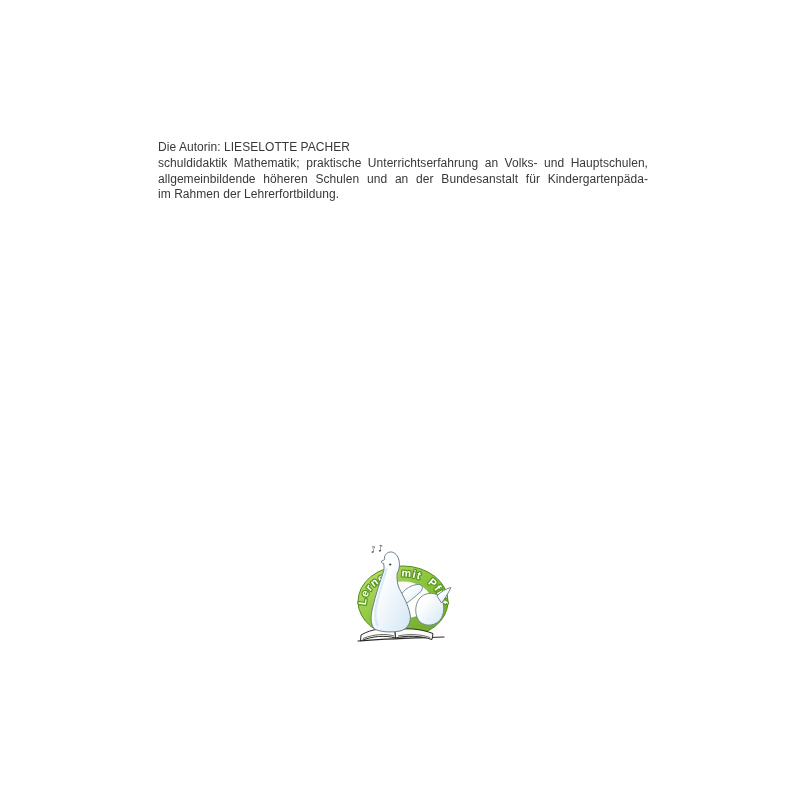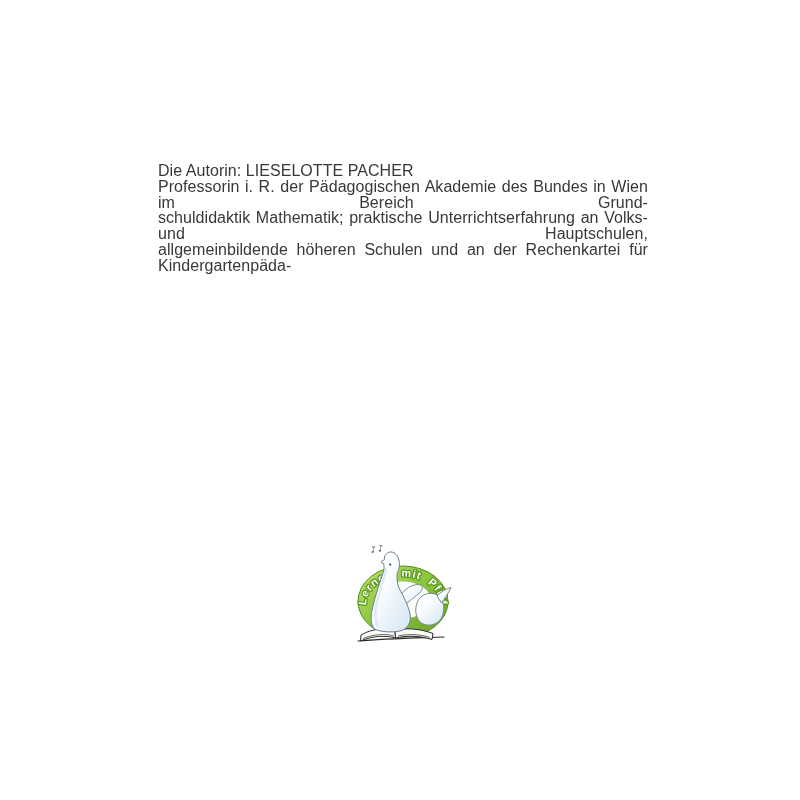--- a/index.html
+++ b/index.html
@@ -11,24 +11,24 @@
   .page {
     position: relative;
     width: 800px;
     height: 800px;
     background: #ffffff;
     overflow: hidden;
   }
   .author-block {
     position: absolute;
     left: 158px;
-    top: 163px;
+    top: 140px;
     width: 490px;
     color: #383838;
-    font-size: 16px;
+    font-size: 12px;
     line-height: 15.8px;
     letter-spacing: 0.05px;
   }
   .bio-line {
     white-space: nowrap;
   }
   .bio-line.just {
     white-space: normal;
     text-align: justify;
     text-align-last: justify;
@@ -61,23 +61,23 @@
     letter-spacing: 1.5px;
   }
 </style>
 </head>
 <body>
 
 <div class="page">
 
   <div class="author-block">
     <div class="bio-line">Die Autorin: LIESELOTTE PACHER</div>
-    <div class="bio-line just">Professorin i. R. der Pädagogischen Akademie des Bundes in Wien im Bereich Grund-</div>
     <div class="bio-line just">schuldidaktik Mathematik; praktische Unterrichtserfahrung an Volks- und Hauptschulen,</div>
-    <div class="bio-line just">allgemeinbildende höheren Schulen und an der Rechenkartei für Kindergartenpäda-</div>
+    <div class="bio-line just">allgemeinbildende höheren Schulen und an der Bundesanstalt für Kindergartenpäda-</div>
+    <div class="bio-line">im Rahmen der Lehrerfortbildung.</div>
   </div>
 
   <div class="logo">
     <svg viewBox="0 0 126 115" xmlns="http://www.w3.org/2000/svg">
       <defs>
         <linearGradient id="bandGrad" x1="0%" y1="0%" x2="100%" y2="100%">
           <stop offset="0%" stop-color="#c4e076"></stop>
           <stop offset="45%" stop-color="#8dc63f"></stop>
           <stop offset="100%" stop-color="#69a226"></stop>
         </linearGradient>

